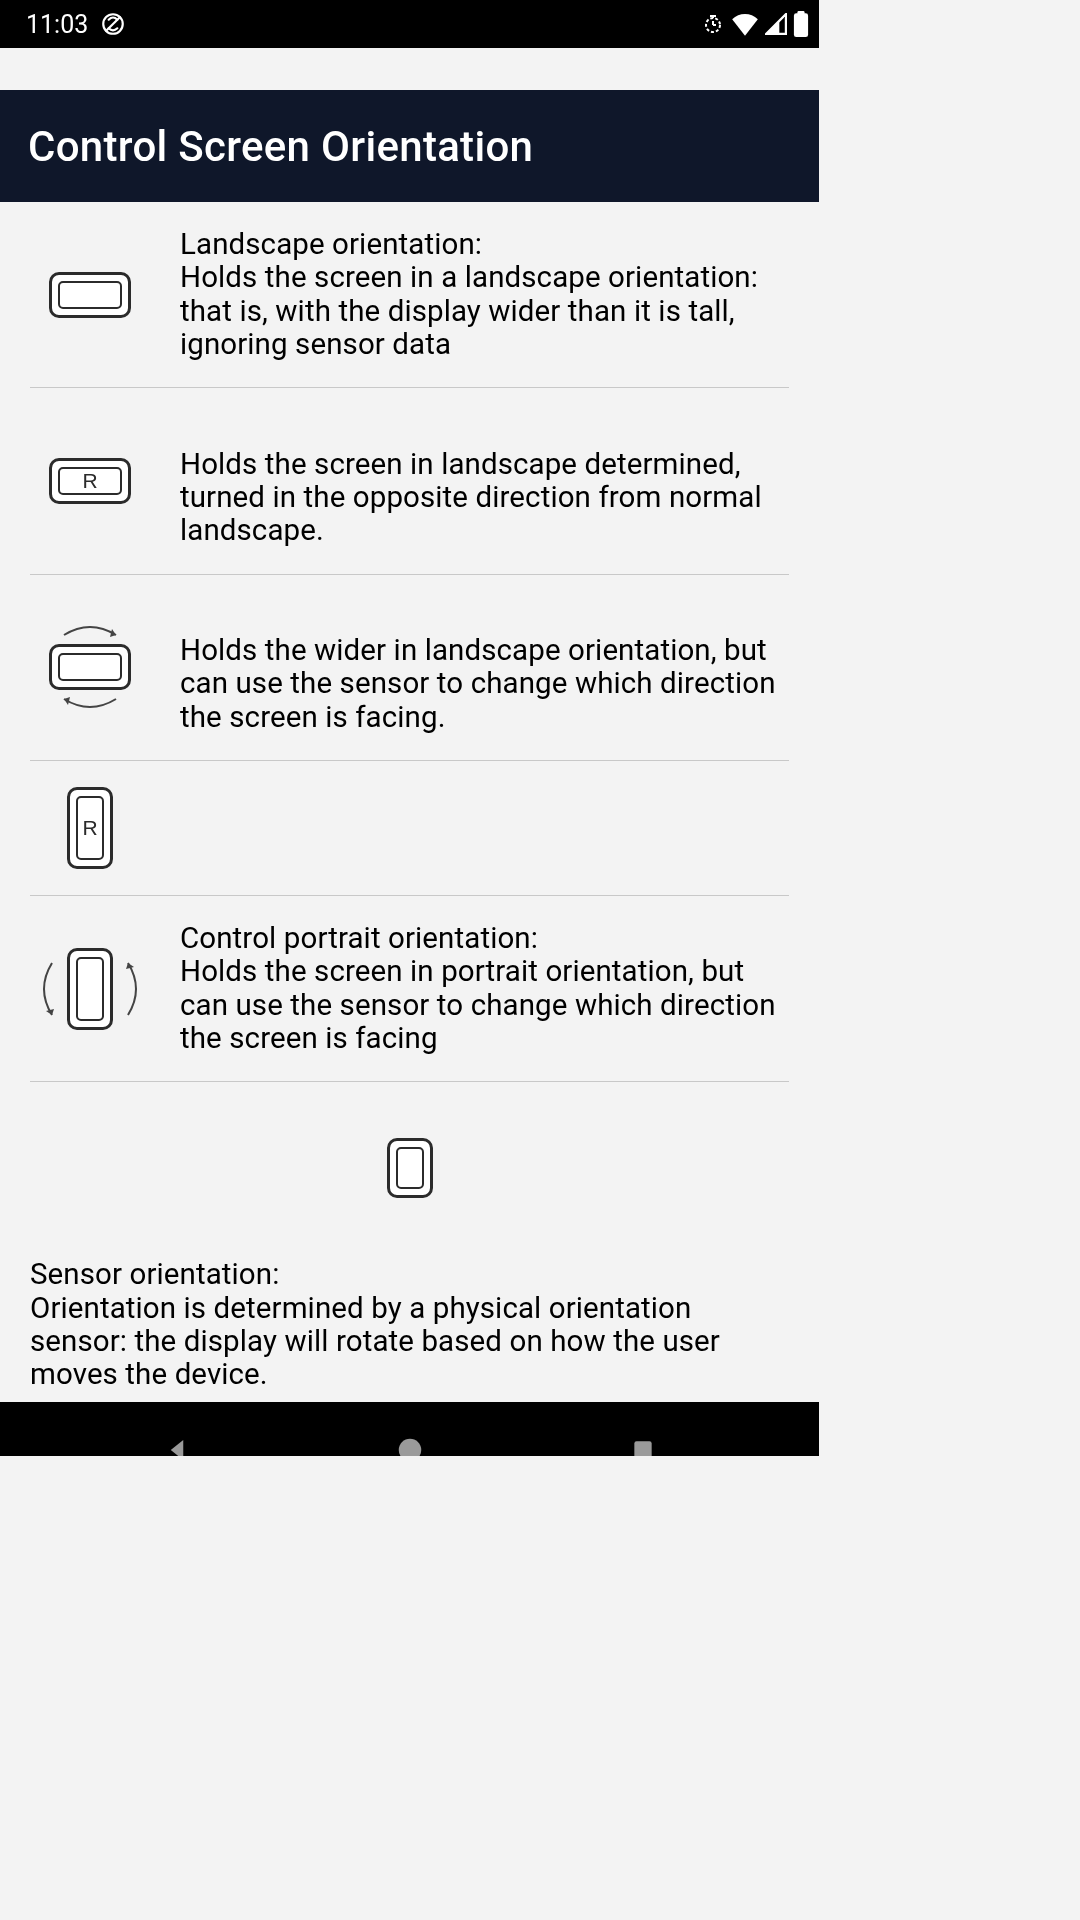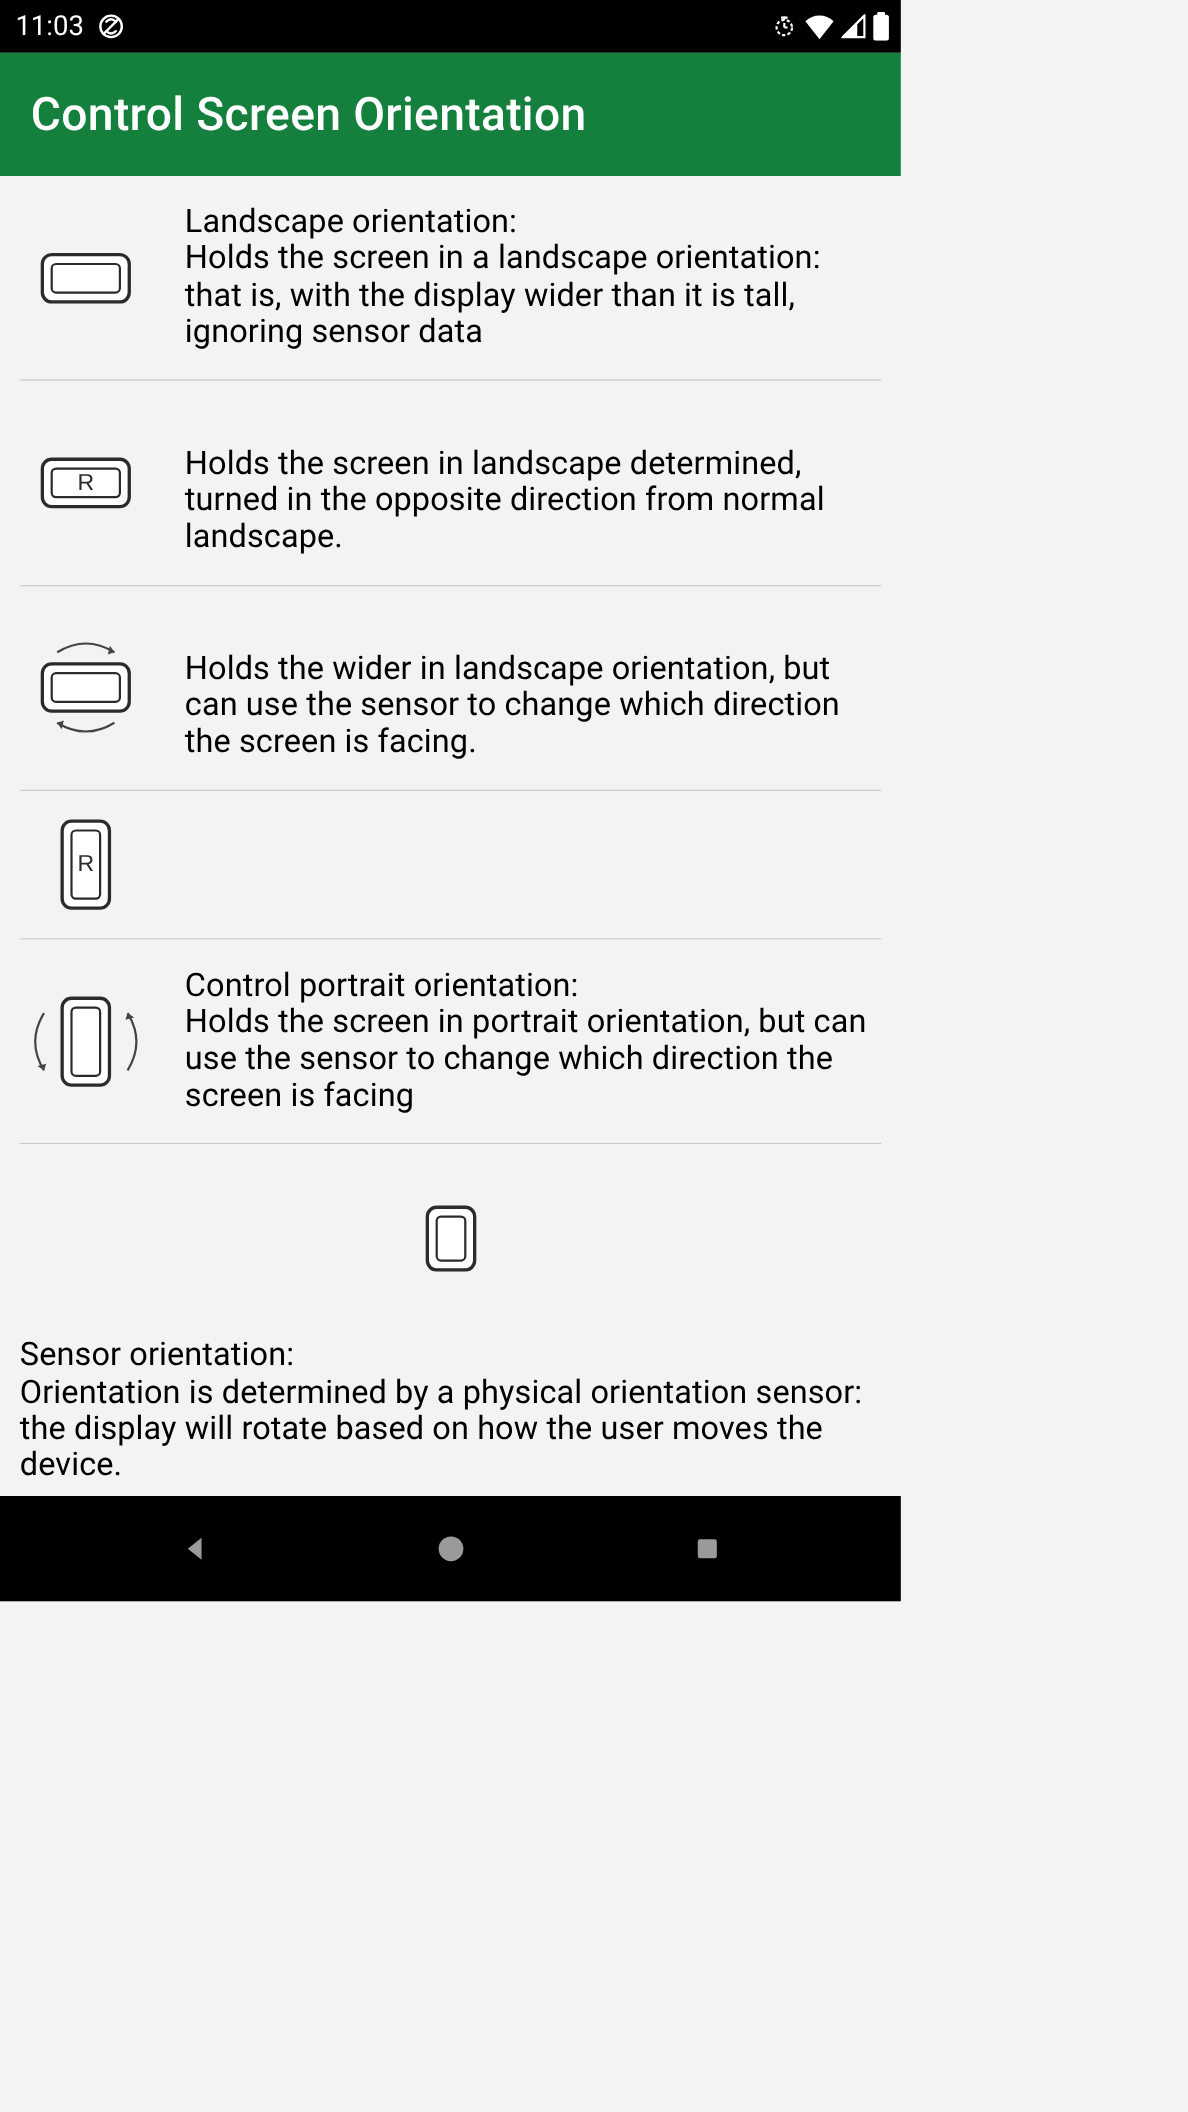--- a/index.html
+++ b/index.html
@@ -13,50 +13,51 @@
   }
 
   
   .status-bar {
     height: 48px;
     background: #000;
     color: #fff;
     display: flex;
     align-items: center;
     justify-content: space-between;
-    padding: 0 10px 0 14px;
+    padding: 0 10px 0 26px;
     font-size: 25px;
     font-weight: 400;
   }
   .status-left { display: flex; align-items: center; gap: 12px; }
   .status-right { display: flex; align-items: center; gap: 6px; }
   .status-icon svg { display: block; }
 
   
   .app-header {
     height: 112px;
-    background: #15803d;
+    background: #0f172a;
     color: #fff;
     display: flex;
     align-items: center;
     padding: 0 28px;
+    margin-top: 42px;
   }
   .app-header h1 {
     font-size: 42px;
     font-weight: 500;
     letter-spacing: 0.3px;
   }
 
   
   .content {
     background: #f3f3f3;
     height: calc(100% - 48px - 112px - 96px);
     overflow: hidden;
   }
-  .list { padding: 0 18px; }
+  .list { padding: 0 30px; }
   .row {
     display: flex;
     align-items: center;
     padding: 26px 0 26px 0;
     border-bottom: 1px solid #c8c8c8;
     gap: 30px;
   }
   .row:last-child { border-bottom: none; flex-direction: column; }
   .row .icon-cell {
     flex: 0 0 120px;

